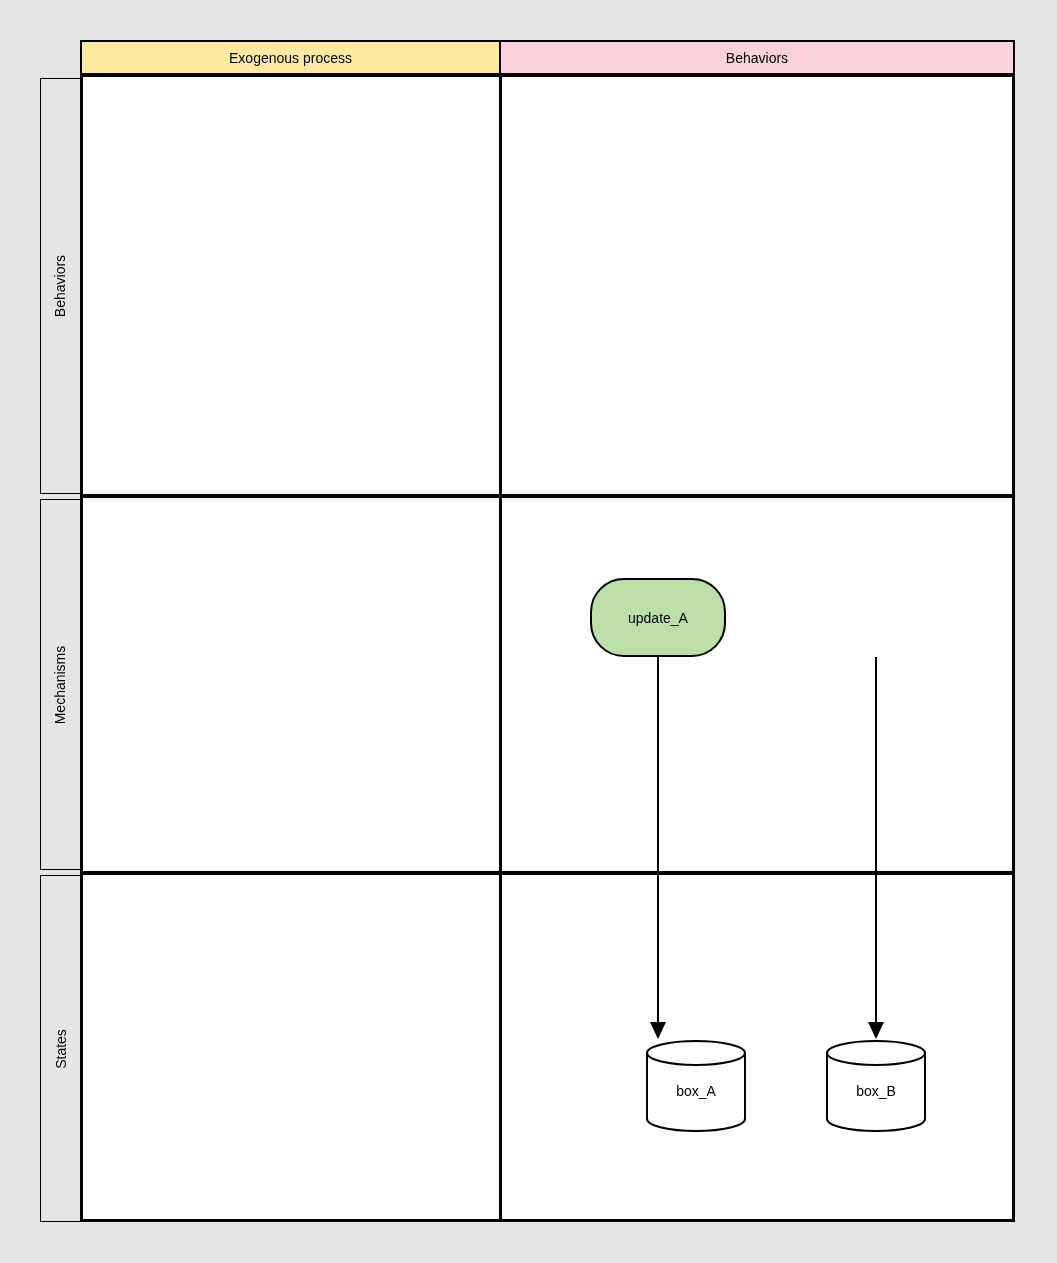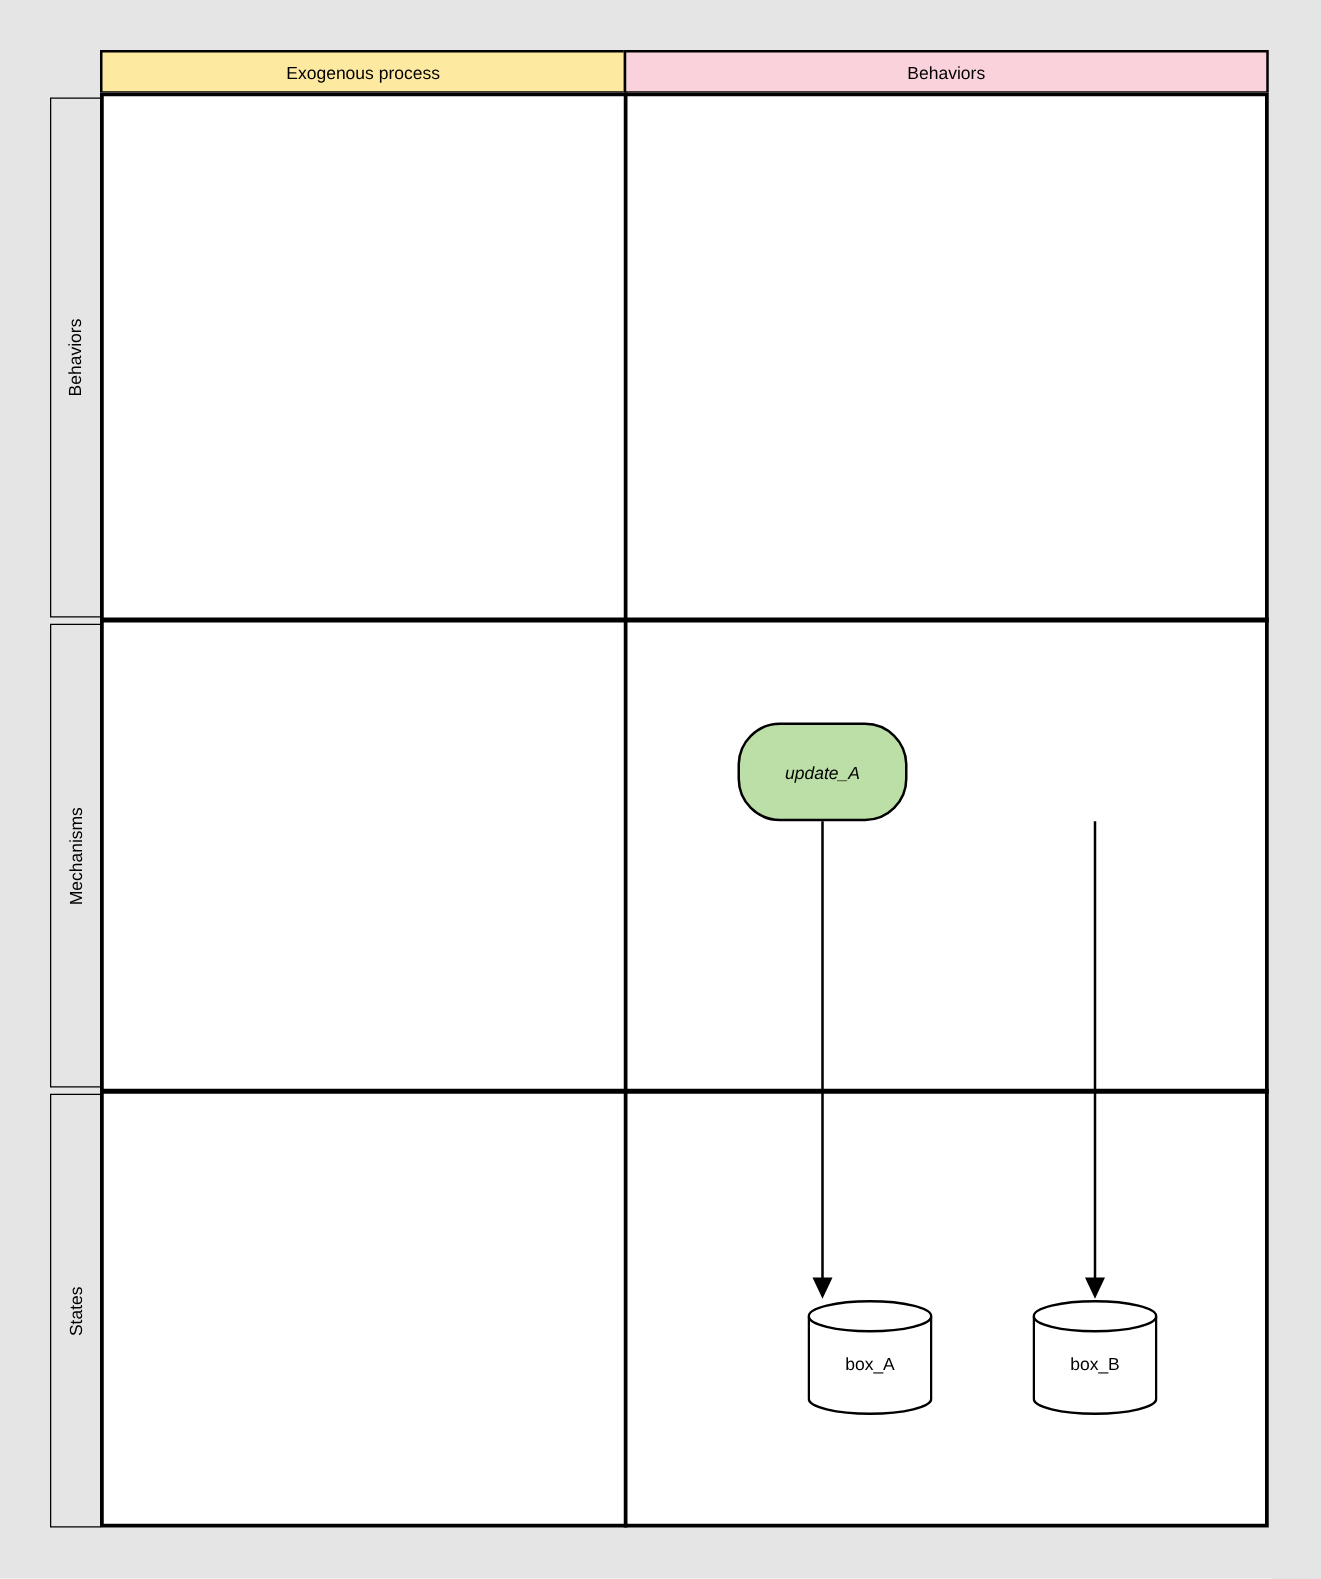--- a/index.html
+++ b/index.html
@@ -79,21 +79,20 @@
     position: absolute;
     top: 578px;
     width: 136px; height: 79px;
     border: 2.5px solid #000;
     border-radius: 34px;
     box-sizing: border-box;
     display: flex;
     align-items: center;
     justify-content: center;
     font-size: 14px;
-    font-style: italic;
   }
   #process-a { left: 590px; }
   #process-b { left: 808px; }
 
   
   .arrow-shaft {
     position: absolute;
     top: 657px;
     width: 2px; height: 366px;
     background: #000;

